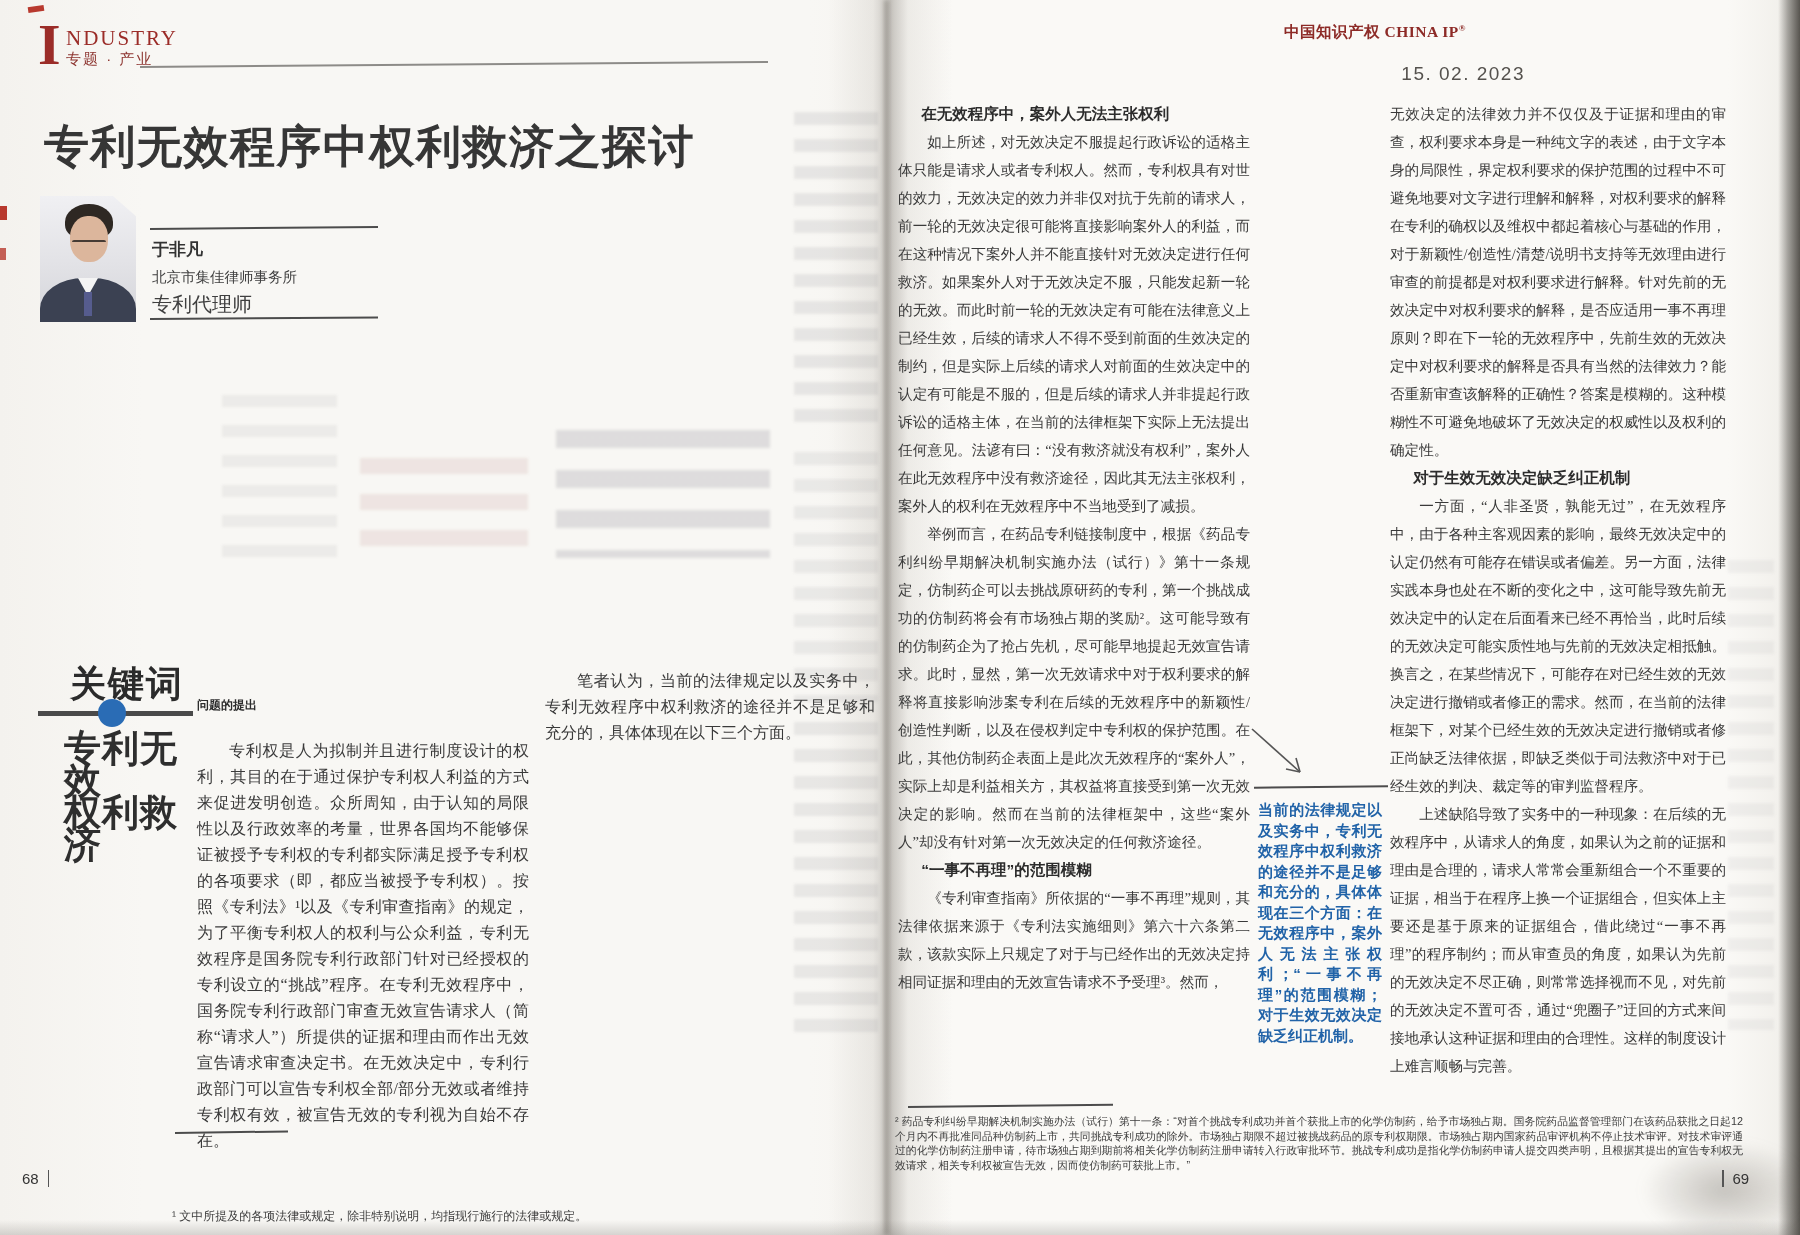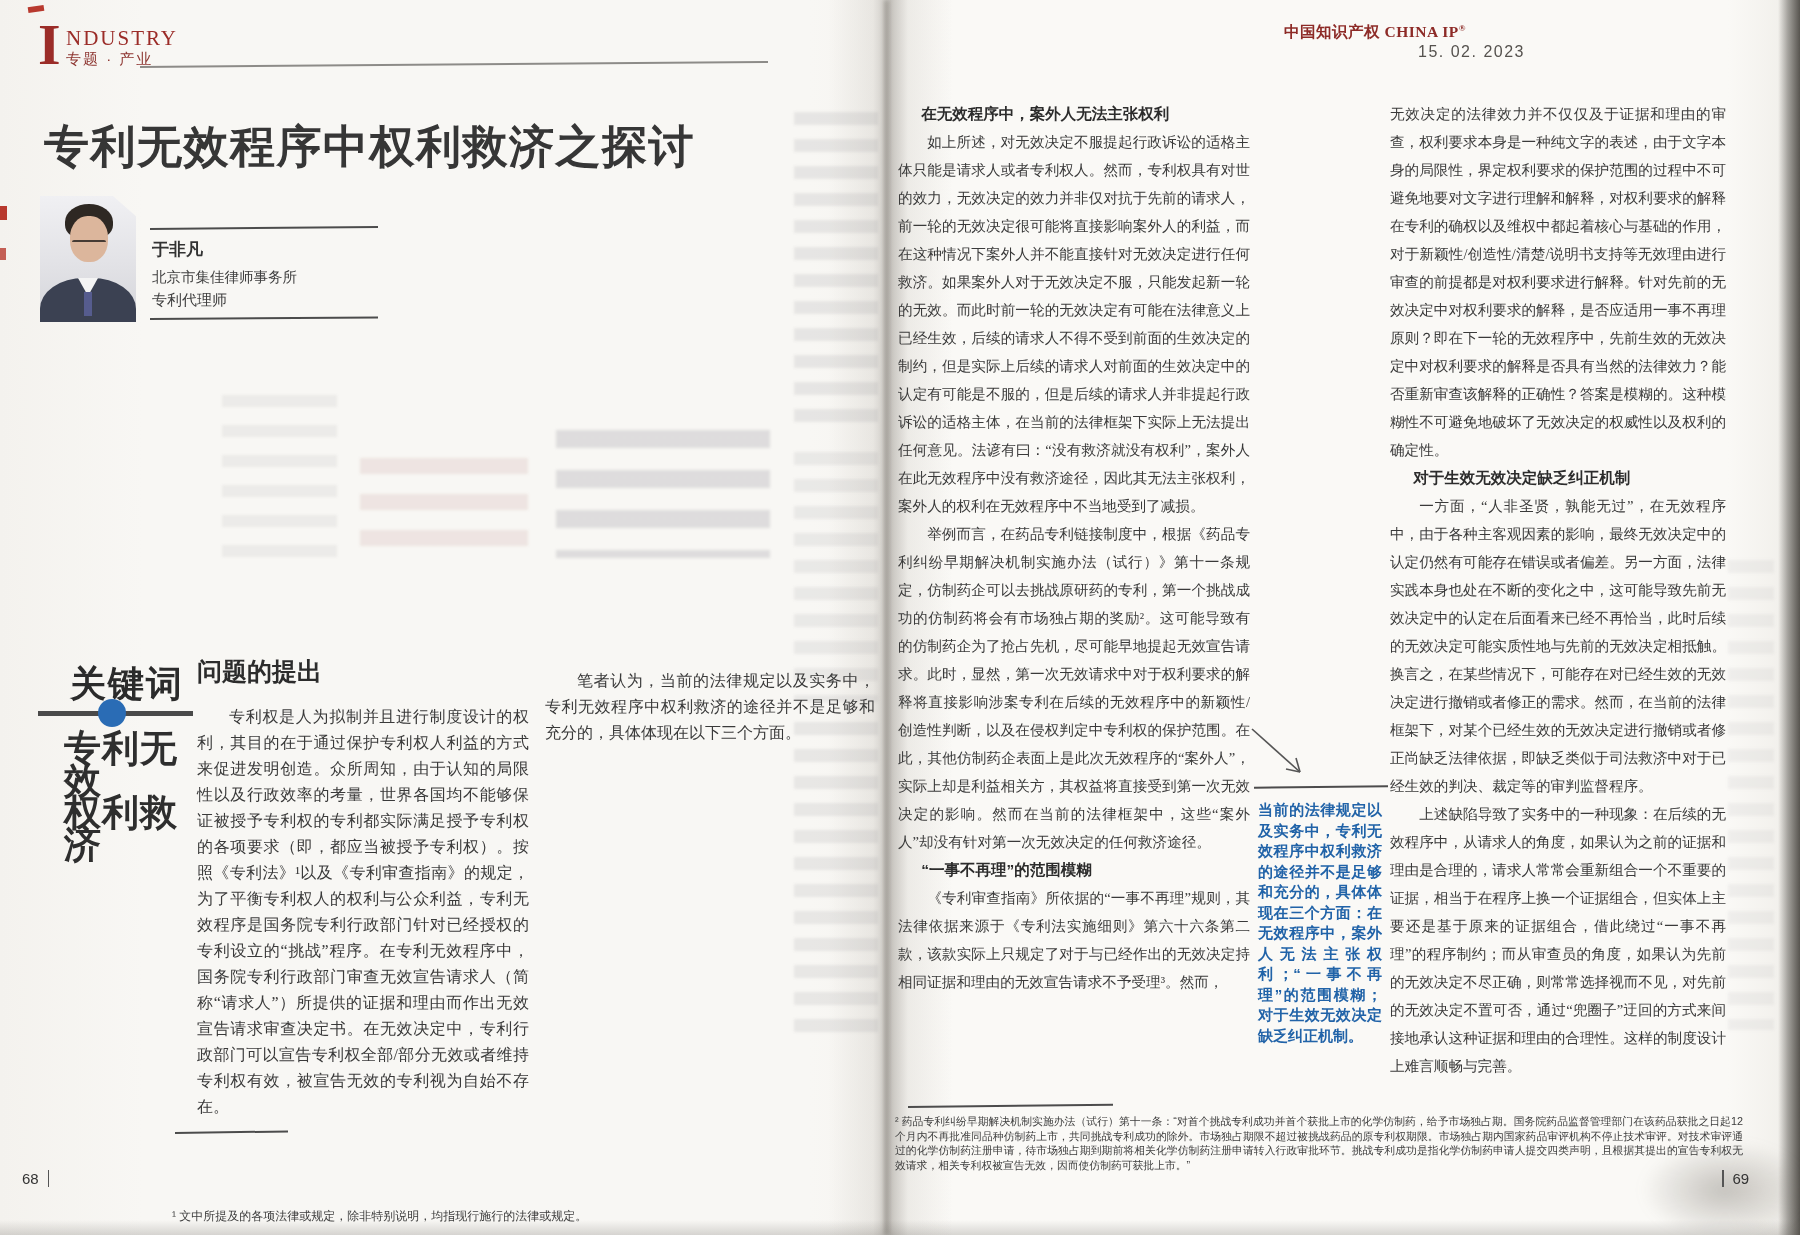--- a/index.html
+++ b/index.html
@@ -36,49 +36,49 @@
   .g5{left:1728px;top:560px;width:46px;height:470px;opacity:.5;}
   
   .mast-i{left:38px;top:16px;font-family:"Liberation Serif","DejaVu Serif",serif;font-size:58px;line-height:58px;font-weight:bold;color:#9b2c28;}
   .mast-word{left:66px;top:26px;font-family:"Liberation Serif","DejaVu Serif",serif;font-size:21px;letter-spacing:2px;color:#9b2c28;}
   .mast-sub{left:66px;top:50px;font-size:15px;color:#8d3530;letter-spacing:2px;}
   .mast-rule{left:140px;top:66px;width:628px;height:1.5px;background:#8d8b88;transform:rotate(-.45deg);transform-origin:left center;}
   
   .jr-wrap{left:1225px;top:22px;width:300px;text-align:right;}
   .jr-title{font-family:"Liberation Serif","DejaVu Serif",serif;font-weight:bold;font-size:15.5px;color:#8d2b27;letter-spacing:.5px;text-align:center;}
   .jr-reg{font-size:9px;vertical-align:super;color:#8d2b27;}
-  .jr-date{font-size:16px;color:#55524e;letter-spacing:1.5px;margin-top:0;}
+  .jr-date{font-size:19px;color:#55524e;letter-spacing:1.5px;margin-top:20px;}
   
   .title{left:44px;top:118px;width:760px;font-size:45px;line-height:58px;font-weight:800;color:#363636;letter-spacing:1.5px;}
   .photo{left:40px;top:196px;width:96px;height:126px;background:linear-gradient(180deg,#f0f0f3 0%,#e2e2e6 55%,#d4d5da 100%);
     clip-path:polygon(0 0,76% 0,100% 16%,100% 100%,0 100%);}
   .ph-hair{left:25px;top:8px;width:48px;height:36px;background:#2e2823;border-radius:50% 50% 42% 42%;}
   .ph-face{left:30px;top:20px;width:38px;height:46px;background:#dcb69c;border-radius:46%;}
   .ph-glasses{left:32px;top:44px;width:34px;height:8px;border-top:2.5px solid #463b34;border-radius:2px;}
   .ph-suit{left:0;bottom:0;width:96px;height:44px;background:#3b4152;border-radius:46% 46% 0 0/70% 70% 0 0;}
   .ph-collar{left:38px;bottom:26px;width:20px;height:18px;background:#f4f4f4;clip-path:polygon(0 0,100% 0,50% 100%);}
   .ph-tie{left:44px;bottom:6px;width:8px;height:24px;background:#565c8e;}
   .au-rule{height:1.6px;background:#4c4c4c;transform-origin:left center;}
   .au-rule-top{left:150px;top:228px;width:228px;transform:rotate(-.5deg);}
   .au-rule-bot{left:150px;top:318px;width:228px;transform:rotate(-.4deg);}
   .au-name{left:152px;top:238px;font-size:17px;font-weight:bold;color:#333;}
   .au-aff{left:152px;top:268px;font-size:14.5px;color:#3f3f3f;}
-  .au-role{left:152px;top:291px;font-size:15px;color:#3f3f3f;}
+  .au-role{left:152px;top:291px;font-size:20px;color:#3f3f3f;}
   
   .kw-label{left:70px;top:660px;font-family:"Liberation Serif","DejaVu Serif",serif;font-size:36px;font-weight:bold;color:#2b2b2b;letter-spacing:2px;}
   .kw-rule{left:38px;top:711px;width:155px;height:5px;background:#4a4a4a;}
   .kw-dot{left:98px;top:699px;width:28px;height:28px;border-radius:50%;background:#2a6cb5;}
   .kw-items{left:64px;top:733px;width:120px;font-family:"Liberation Serif","DejaVu Serif",serif;font-size:37px;line-height:32px;font-weight:bold;color:#2e2e2e;letter-spacing:1px;}
   
   .para{font-family:"Liberation Serif","DejaVu Serif",serif;color:#3a3a3a;text-align:justify;word-break:break-all;overflow-wrap:anywhere;margin:0;}
   .indent{text-indent:2em;}
   .lcol{font-size:16px;line-height:26px;}
   .rcol{font-size:14.6px;line-height:28px;}
   .col-head{font-family:"Liberation Sans","DejaVu Sans",sans-serif;font-weight:bold;color:#2c2c2c;margin:0;}
-  .h-left{font-size:25px;line-height:26px;}
+  .h-left{font-size:12px;line-height:26px;margin-top:34px;}
   .h-right{font-size:15.5px;line-height:28px;text-indent:1.5em;}
   .col1{left:197px;top:658px;width:332px;}
   .col1 .para{margin-top:20px;}
   .col2{left:545px;top:668px;width:330px;}
   .col3{left:898px;top:100px;width:352px;}
   .col5{left:1390px;top:100px;width:336px;}
   
   .pq-arrow{left:1248px;top:726px;}
   .pq-rule{left:1254px;top:786px;width:134px;height:1.6px;background:#4c4c4c;transform:rotate(-.6deg);}
   .pq-text{left:1258px;top:800px;width:124px;font-size:15px;line-height:20.5px;font-weight:bold;color:#2163a8;

